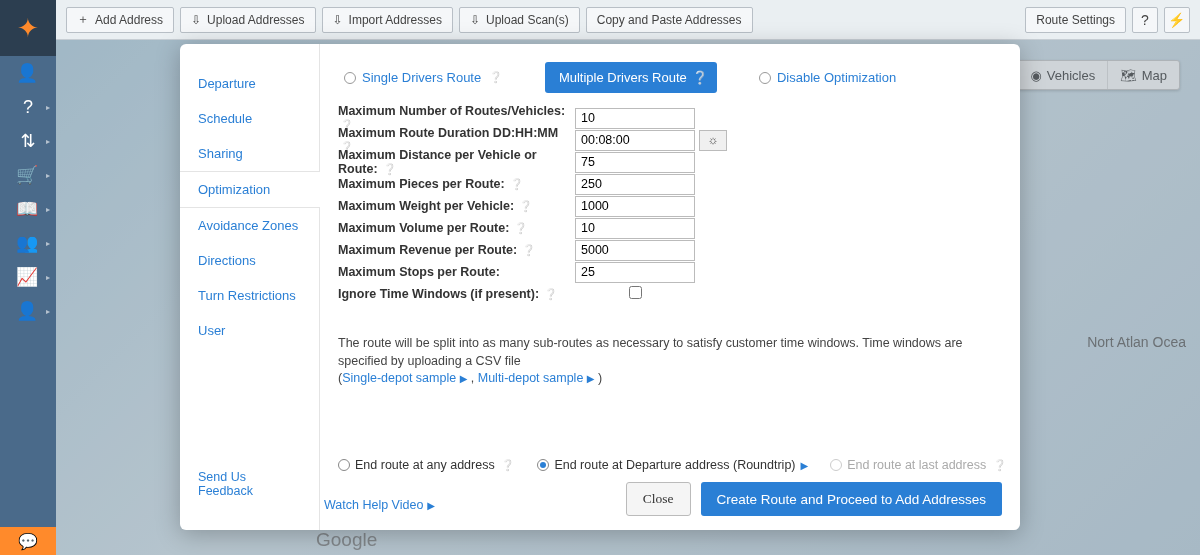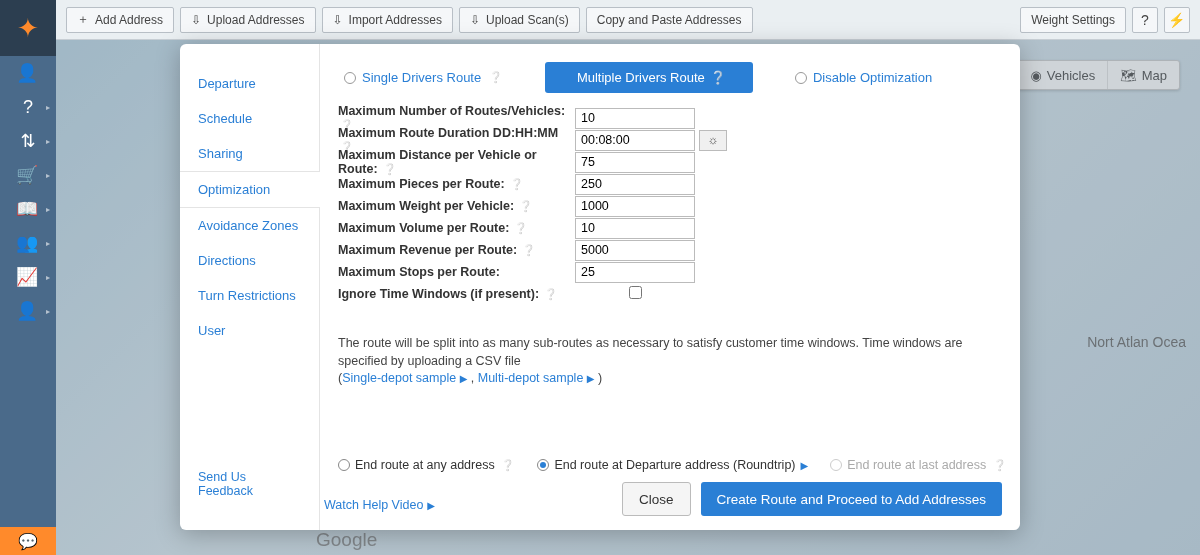--- a/index.html
+++ b/index.html
@@ -26,39 +26,39 @@
   .side-tabs a { padding:10px 18px; color:#2a7fd5; cursor:pointer; }
   .side-tabs a.active { border-top:1px solid #e4e4e4; border-bottom:1px solid #e4e4e4; position:relative; }
   .side-tabs a.active::after { content:""; position:absolute; right:-1px; top:0; bottom:0; width:1px; background:#fff; }
   .side-footer { margin-top:auto; padding:10px 18px; font-size:12.5px; }
   .side-footer a { padding:0; }
   .main { flex:1; position:relative; padding:18px 18px 14px 18px; }
   .route-type { display:flex; gap:42px; align-items:center; margin-bottom:14px; padding-left:6px; }
   .rt-opt { font-size:13px; display:flex; align-items:center; gap:6px; cursor:pointer; }
   .rt-opt .radio { width:12px; height:12px; border:1px solid #999; border-radius:50%; display:inline-block; }
   .rt-link { color:#2a7fd5; }
-  .rt-btn { background:#2a7fd5; color:#fff; padding:8px 26px; border-radius:3px; font-size:13px; display:flex; align-items:center; gap:6px; }
+  .rt-btn { background:#2a7fd5; color:#fff; padding:8px 8px; border-radius:3px; font-size:13px; display:flex; align-items:center; gap:6px; }
   .rt-btn .radio { border-color:#fff; }
   .form-rows { font-size:13px; }
   .frow { display:flex; align-items:center; height:22px; margin-bottom:0px; }
   .flabel { width:237px; font-weight:700; color:#333; font-size:12.5px; }
   .finput { width:120px; height:21px; border:1px solid #bbb; font-size:12.5px; padding:0 5px; background:#fff; }
   .dur-extra { width:28px; height:21px; background:#f0f0f0; border:1px solid #bbb; margin-left:4px; display:flex; align-items:center; justify-content:center; font-size:12px; color:#555; }
   .help-ic { color:#2a7fd5; font-size:11px; margin-left:2px; }
   .note { font-size:12.5px; color:#444; margin-top:30px; line-height:1.4; }
   .note a { color:#2a7fd5; cursor:pointer; }
   .vid-ic { color:#2a7fd5; font-size:10px; }
   .end-opts { position:absolute; left:18px; right:10px; bottom:58px; display:flex; gap:22px; font-size:12.5px; color:#333; align-items:center; }
   .end-opt { display:flex; align-items:center; gap:5px; cursor:pointer; }
   .rdio { width:12px; height:12px; border:1px solid #888; border-radius:50%; display:inline-block; position:relative; }
   .rdio.sel::after { content:""; position:absolute; left:2px; top:2px; width:6px; height:6px; background:#2a7fd5; border-radius:50%; }
   .end-dis { color:#aaa; }
   .end-dis .rdio { border-color:#ccc; }
   .btn-row { position:absolute; right:18px; bottom:14px; display:flex; gap:10px; }
-  .btn-close { height:34px; padding:5px 16px; border:1px solid #bbb; background:#f5f5f5; border-radius:3px; font-size:13.5px; color:#333; cursor:pointer; }
+  .btn-close { height:34px; padding:5px 16px; border:1px solid #bbb; background:#f5f5f5; border-radius:3px; font-size:13.5px; color:#333; cursor:pointer;font-family:Liberation Serif, serif; }
   .btn-primary { height:34px; padding:0 16px; background:#2a7fd5; color:#fff; border:none; border-radius:3px; font-size:13.5px; cursor:pointer; }
   .help-vid { position:absolute; left:144px; bottom:18px; font-size:12.5px; }
   .help-vid a { color:#2a7fd5; display:flex; align-items:center; gap:4px; }
 </style>
 </head>
 <body>
 
 <div class="sidebar">
   <div class="logo">
       <span>✦</span>
@@ -77,21 +77,21 @@
 <div class="toolbar">
   <button class="tb-btn">＋ <span>Add Address</span></button>
   <button class="tb-btn">⇩ <span>Upload Addresses</span></button>
   <button class="tb-btn">⇩ <span>Import Addresses</span></button>
   <button class="tb-btn">⇩ <span>Upload Scan(s)</span></button>
   <button class="tb-btn">
       <span>Copy and Paste Addresses</span>
     </button>
   <div class="spacer"></div>
   <button class="tb-btn">
-      <span>Weight Settings</span>
+      <span>Route Settings</span>
     </button>
   <button class="tb-btn tb-sq">?</button>
   <button class="tb-btn tb-sq">⚡</button>
 </div>
 
 <div class="map-area">
   <div class="map-toggle">
     <div>◉ <span>Vehicles</span></div>
     <div>🗺 <span>Map</span></div>
   </div>

